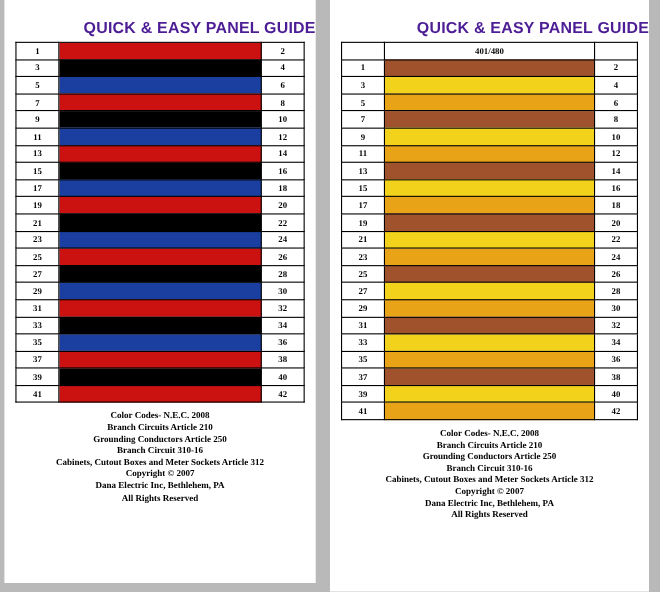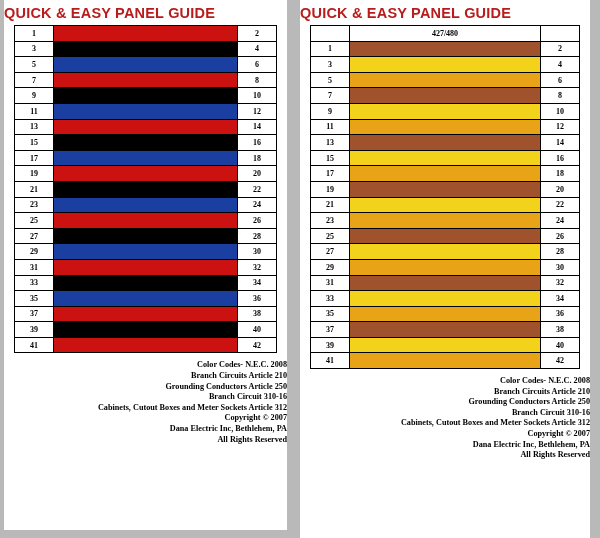--- a/index.html
+++ b/index.html
@@ -21,26 +21,26 @@
     position: absolute;
     top: 0px;
     background: #ffffff;
     box-sizing: border-box;
     padding: 0;
   }
   .card-left  { left: 4px;   width: 283px; height: 530px; }
   .card-right { left: 300px; width: 290px; height: 538px; }
 
   .card-title {
-    text-align: left;
+    text-align: right;
     font-weight: bold;
     font-size: 14.5px;
     letter-spacing: 0.2px;
-    color: #b91c1c;
-    padding-top: 5px;
+    color: #4c1d95;
+    padding-top: 18px;
     padding-bottom: 4px;
     font-family: "Liberation Sans", sans-serif;
   }
 
   .panel {
     margin: 0 10px;
     border: 1.2px solid #000;
     border-collapse: collapse;
     width: calc(100% - 20px);
   }
@@ -67,21 +67,21 @@
 
   .footer {
     text-align: center;
     font-size: 8.2px;
     font-weight: bold;
     color: #000;
     line-height: 10.6px;
     margin-top: 7px;
     font-family: "Liberation Serif", serif;
   }
-  .footer div { white-space: nowrap; text-align: right; }
+  .footer div { white-space: nowrap; }
 </style>
 </head>
 <body>
 
 <div class="page">
 
   <div class="card card-left">
     <div class="card-title">QUICK &amp; EASY PANEL GUIDE</div>
     <table class="panel">
       <tbody>
@@ -203,21 +203,21 @@
       <div>All Rights Reserved</div>
     </div>
   </div>
 
   <div class="card card-right">
     <div class="card-title">QUICK &amp; EASY PANEL GUIDE</div>
     <table class="panel">
       <tbody>
         <tr>
           <td class="num"></td>
-          <td class="volt">427/480</td>
+          <td class="volt">401/480</td>
           <td class="num"></td>
         </tr>
         <tr>
           <td class="num">1</td>
           <td class="bar" style="background:#a0522d"></td>
           <td class="num">2</td>
         </tr>
         <tr>
           <td class="num">3</td>
           <td class="bar" style="background:#f2d21a"></td>

